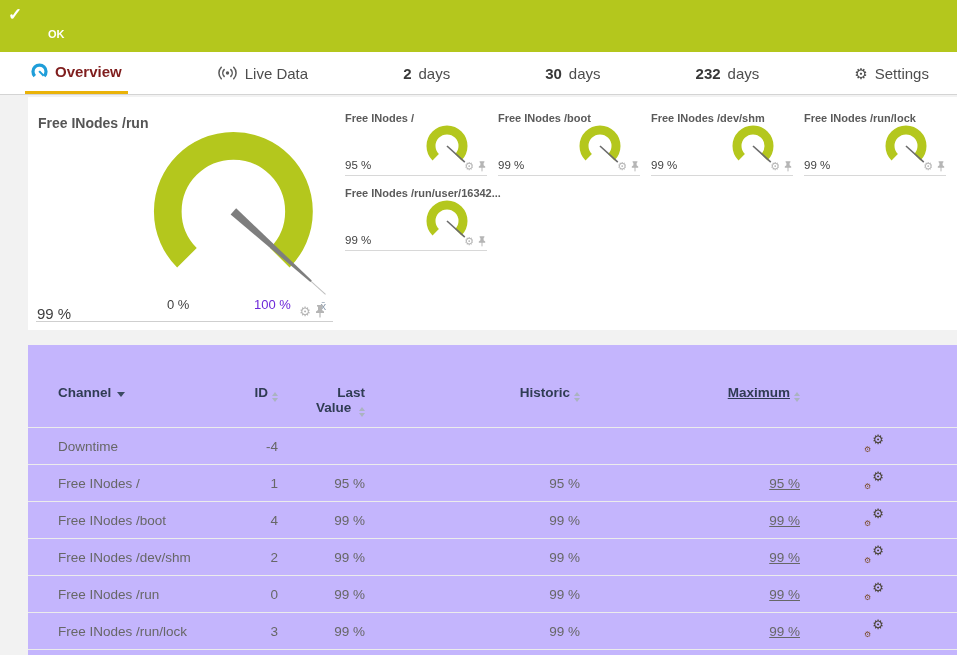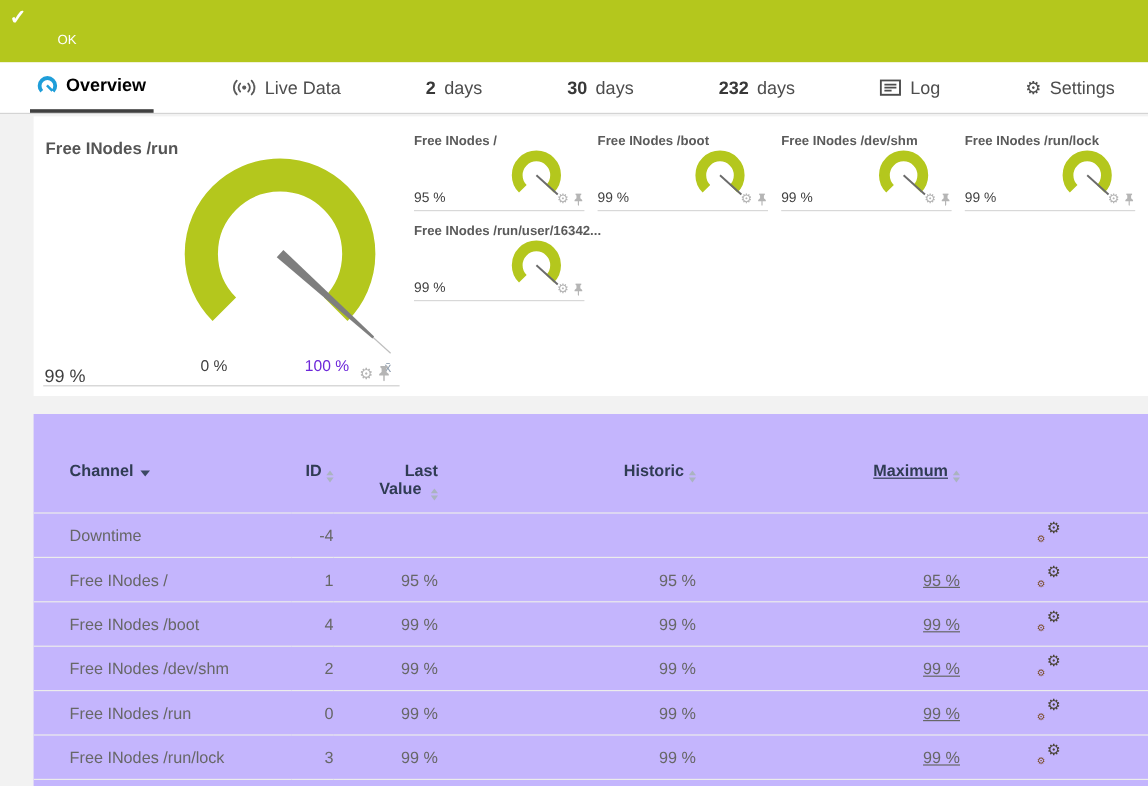--- a/index.html
+++ b/index.html
@@ -7,29 +7,29 @@
   body { position:relative; background:#f2f2f2; font-family:"Liberation Sans", sans-serif; }
 
   
   .app-header { position:absolute; left:0; top:0; width:957px; height:52px; background:#b4c71d; color:#fff; }
   .hdr-check { position:absolute; left:8px; top:4px; font-size:17px; font-weight:bold; }
   .hdr-row { position:absolute; left:29px; top:4px; display:flex; align-items:baseline; gap:8px; white-space:nowrap; }
   .hdr-kind { font-style:italic; font-size:16px; }
   .hdr-title { font-weight:bold; font-size:18px; }
   .hdr-flag { font-size:11px; position:relative; top:-6px; margin-left:-2px; }
   .hdr-stars { font-size:13px; letter-spacing:2px; margin-left:22px; }
-  .hdr-ok { position:absolute; left:48px; top:28px; font-weight:normal; font-size:11px; }
+  .hdr-ok { position:absolute; left:48px; top:28px; font-weight:bold; font-size:11px; }
 
   
   .tabbar { position:absolute; left:0; top:52px; width:957px; height:43px; background:#fff;
             border-bottom:1px solid #d4d4d4; display:flex; justify-content:space-between;
             align-items:stretch; padding:0 22px 0 25px; }
   .tab { display:inline-flex; align-items:center; gap:7px; font-size:15px; color:#4d4d4d;
          padding:0 6px; cursor:pointer; }
-  .tab.active { color:#000000; border-bottom:3px solid #404040; font-weight:bold;justify-content:space-between; }
+  .tab.active { color:#7f1d1d; border-bottom:3px solid #eab308; font-weight:bold;justify-content:space-between; }
   .tab .num { font-weight:bold; color:#383838; }
   .tab svg { flex:0 0 auto; }
 
   
   .gauges-panel { position:absolute; left:28px; top:97px; width:929px; height:233px; background:#fff; }
   .big-card { position:absolute; left:2px; top:10px; width:305px; height:215px; }
   .big-card:after { content:""; position:absolute; left:6px; right:2px; bottom:0; border-bottom:1px solid #cfcfcf; }
   .big-title { position:absolute; left:8px; top:8px; font-size:14px; font-weight:bold; color:#555; }
   .big-dial { position:absolute; left:106px; top:14px; }
   .scale-min { position:absolute; left:137px; top:190px; font-size:13px; color:#3f3f3f; }
@@ -103,27 +103,20 @@
     <span class="num">2</span>
     <span>days</span>
   </span>
   <span class="tab">
     <span class="num">30</span>
     <span>days</span>
   </span>
   <span class="tab">
     <span class="num">232</span>
     <span>days</span>
-  </span>
-  <span class="tab">
-    <svg width="18" height="14" viewBox="0 0 18 14">
-      <rect x="1" y="1" width="16" height="12" fill="none" stroke="#4d4d4d" stroke-width="1.6"></rect>
-      <path d="M4 4.5h10 M4 7h10 M4 9.5h6" stroke="#4d4d4d" stroke-width="1.4"></path>
-    </svg>
-    <span>Log</span>
   </span>
   <span class="tab">
     <span style="font-size:15px;color:#4d4d4d;line-height:1;">⚙</span>
     <span>Settings</span>
   </span>
 </div>
 
 <div class="gauges-panel">
 
   <div class="big-card">

